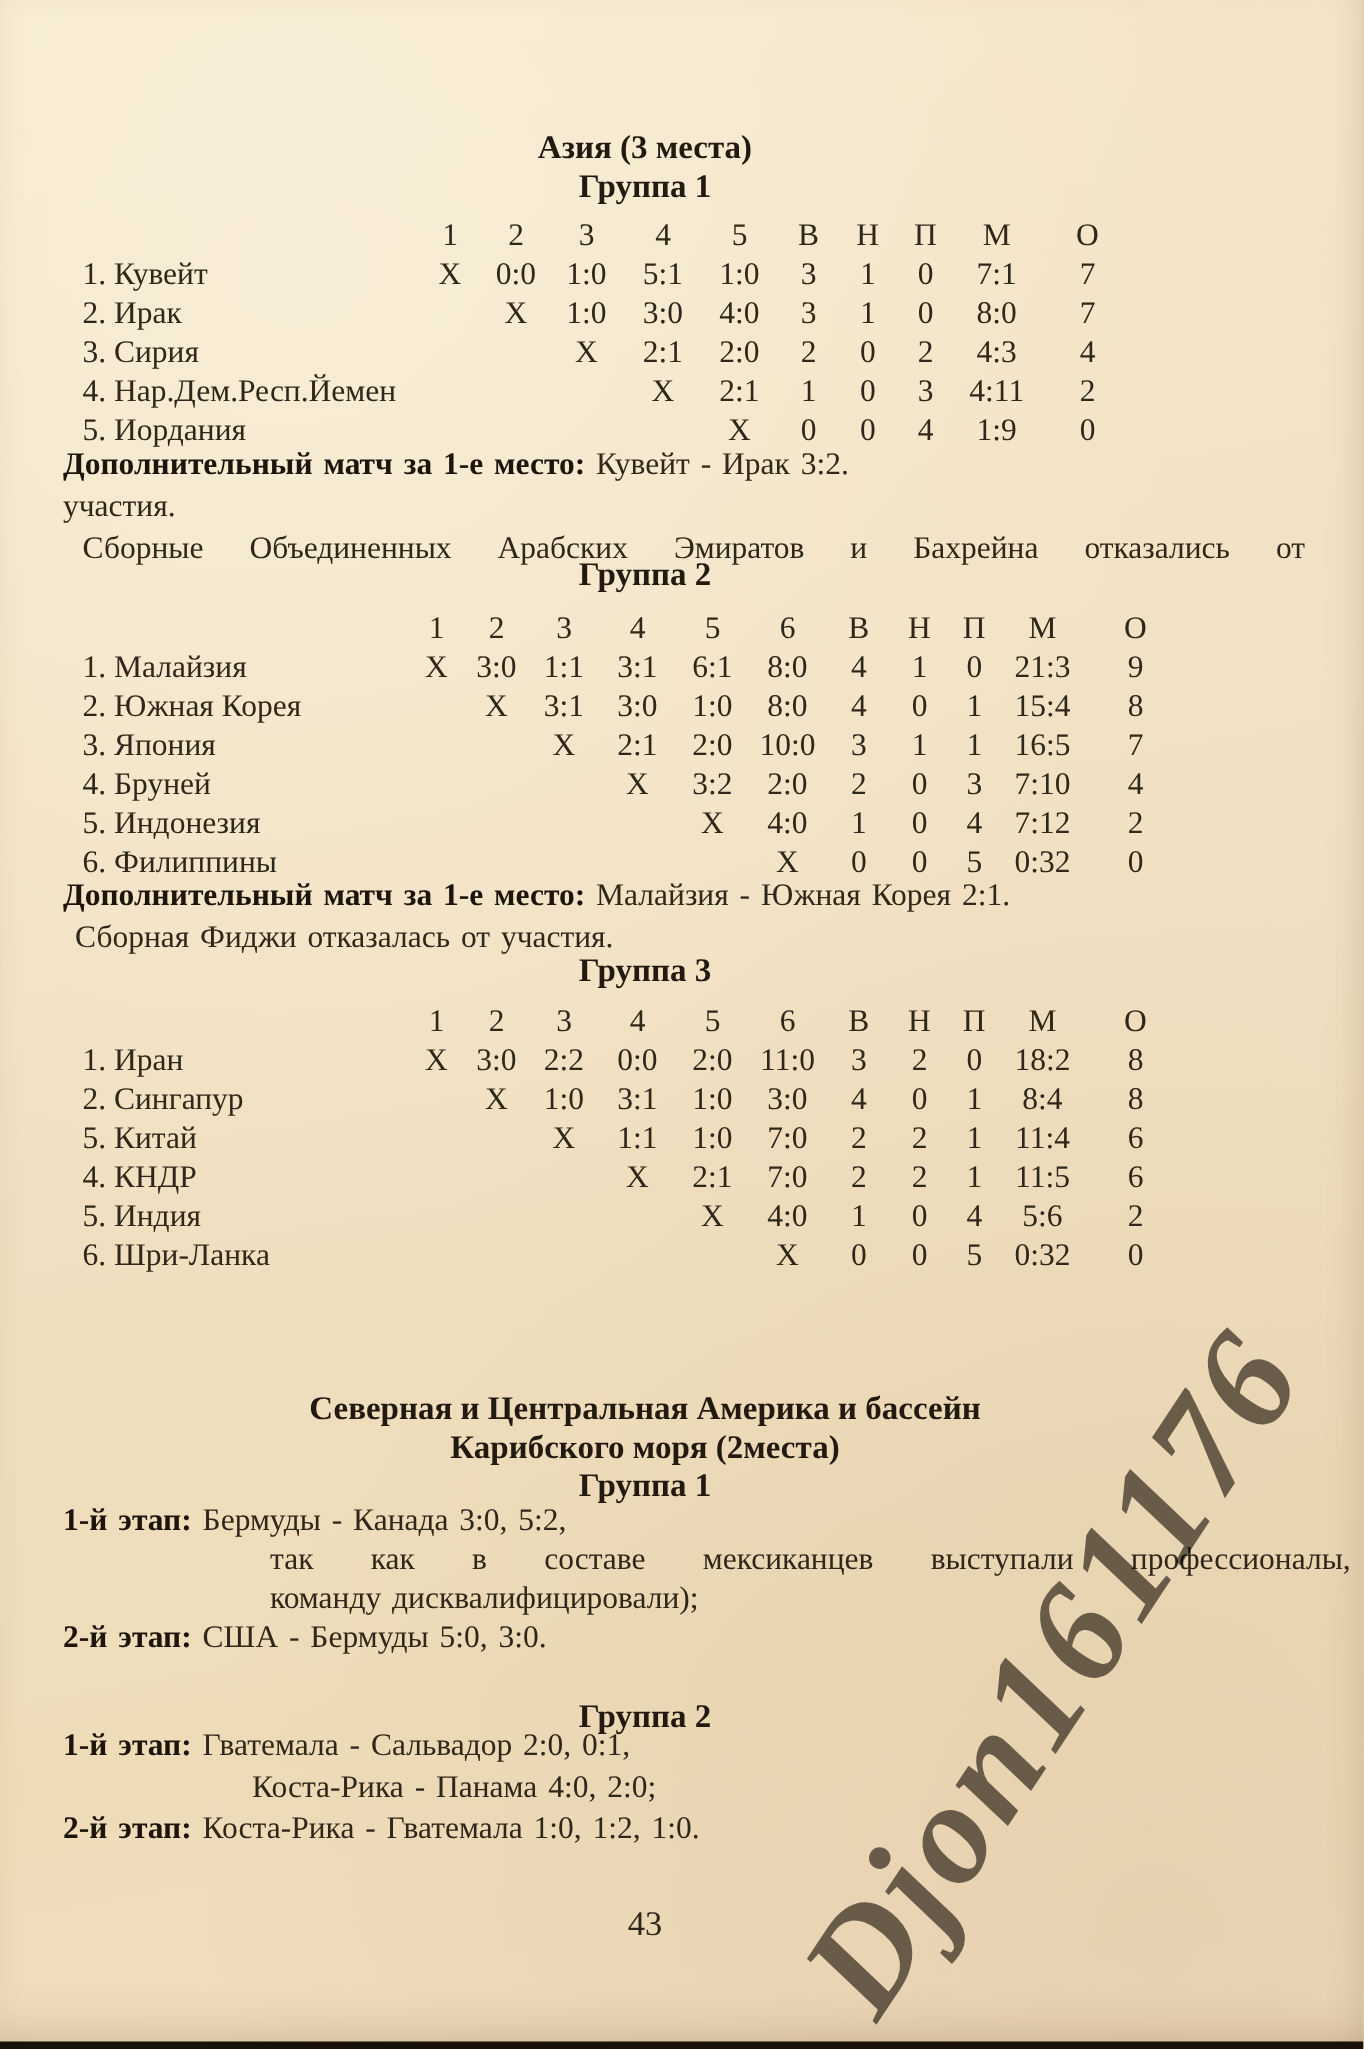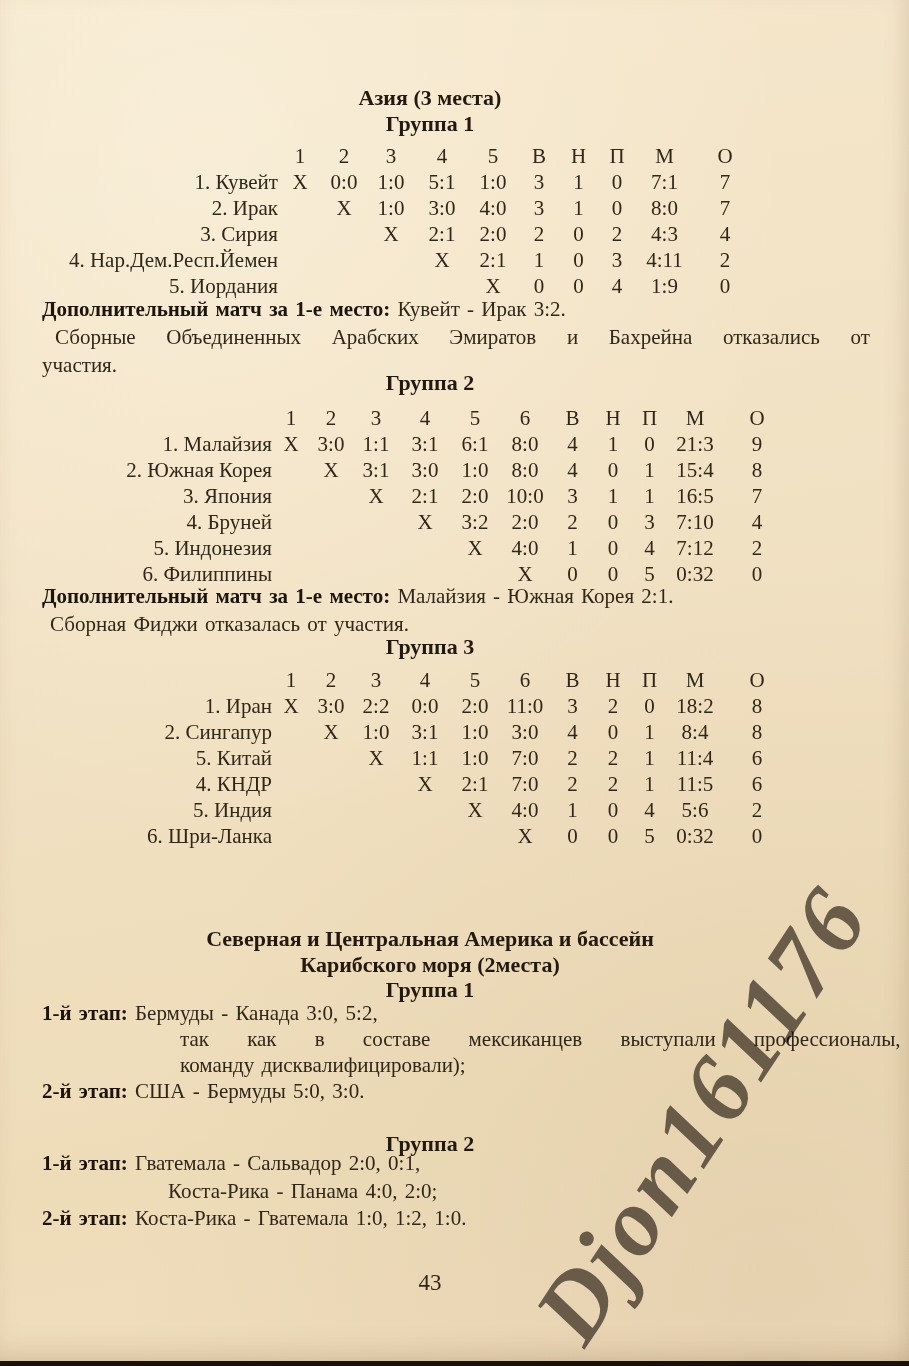--- a/index.html
+++ b/index.html
@@ -9,21 +9,21 @@
     background:
       radial-gradient(120% 90% at 22% 12%, rgba(255,250,236,0.38) 0%, rgba(255,250,236,0) 55%),
       radial-gradient(130% 100% at 85% 95%, rgba(150,110,70,0.10) 0%, rgba(150,110,70,0) 55%),
       linear-gradient(170deg,#f5e7cc 0%, #f1e1c3 45%, #eedcb9 78%, #f0ddbd 100%);
     box-shadow: inset 0 -24px 32px -18px rgba(110,80,50,0.28), inset -16px 0 28px -18px rgba(110,80,50,0.18);
   }
   .title{position:absolute;left:0;width:860px;text-align:center;font-weight:bold;
          font-size:22px;line-height:26px;color:#221a10;white-space:nowrap;}
   .tbl{position:absolute;left:42px;border-collapse:collapse;table-layout:fixed;font-size:21px;}
   .tbl th,.tbl td{font-weight:normal;text-align:center;height:26px;padding:0;white-space:nowrap;}
-  .tbl .nm{text-align:right;padding-left:13px;}
+  .tbl .nm{text-align:left;padding-left:13px;}
   .t1{width:716px;}
   .t2{width:750px;}
   .block{position:absolute;left:42px;width:828px;font-size:21px;word-spacing:2px;}
   .lh26{line-height:26px}.lh275{line-height:27.5px}.lh28{line-height:28px}
   .lbl{font-weight:bold;color:#1d150c;}
   .ln{white-space:nowrap;}
   .just{white-space:normal;text-align:justify;text-align-last:justify;}
   .p8{padding-left:8px}.p13{padding-left:13px}.p123{padding-left:123px}
   .p126{padding-left:126px}.p138{padding-left:138px}
   .w768{width:768px}
@@ -137,22 +137,22 @@
           <td>0</td>
           <td>4</td>
           <td>1:9</td>
           <td>0</td>
         </tr>
       </tbody>
     </table>
 
   <div class="block lh28" style="top:295px">
     <div class="ln"><span class="lbl">Дополнительный матч за 1-е место:</span><span> Кувейт - Ирак 3:2.</span></div>
+    <div class="ln"><span>участия.</span></div>
     <div class="ln just p13"><span>Сборные Объединенных Арабских Эмиратов и Бахрейна отказались от</span></div>
-    <div class="ln"><span>участия.</span></div>
   </div>
 
   <div class="title" style="top:370px">Группа 2</div>
 
   <table class="tbl t2" style="top:405px">
     <colgroup>
       <col style="width:230px">
         <col style="width:38px">
         <col style="width:42px">
         <col style="width:48px">

